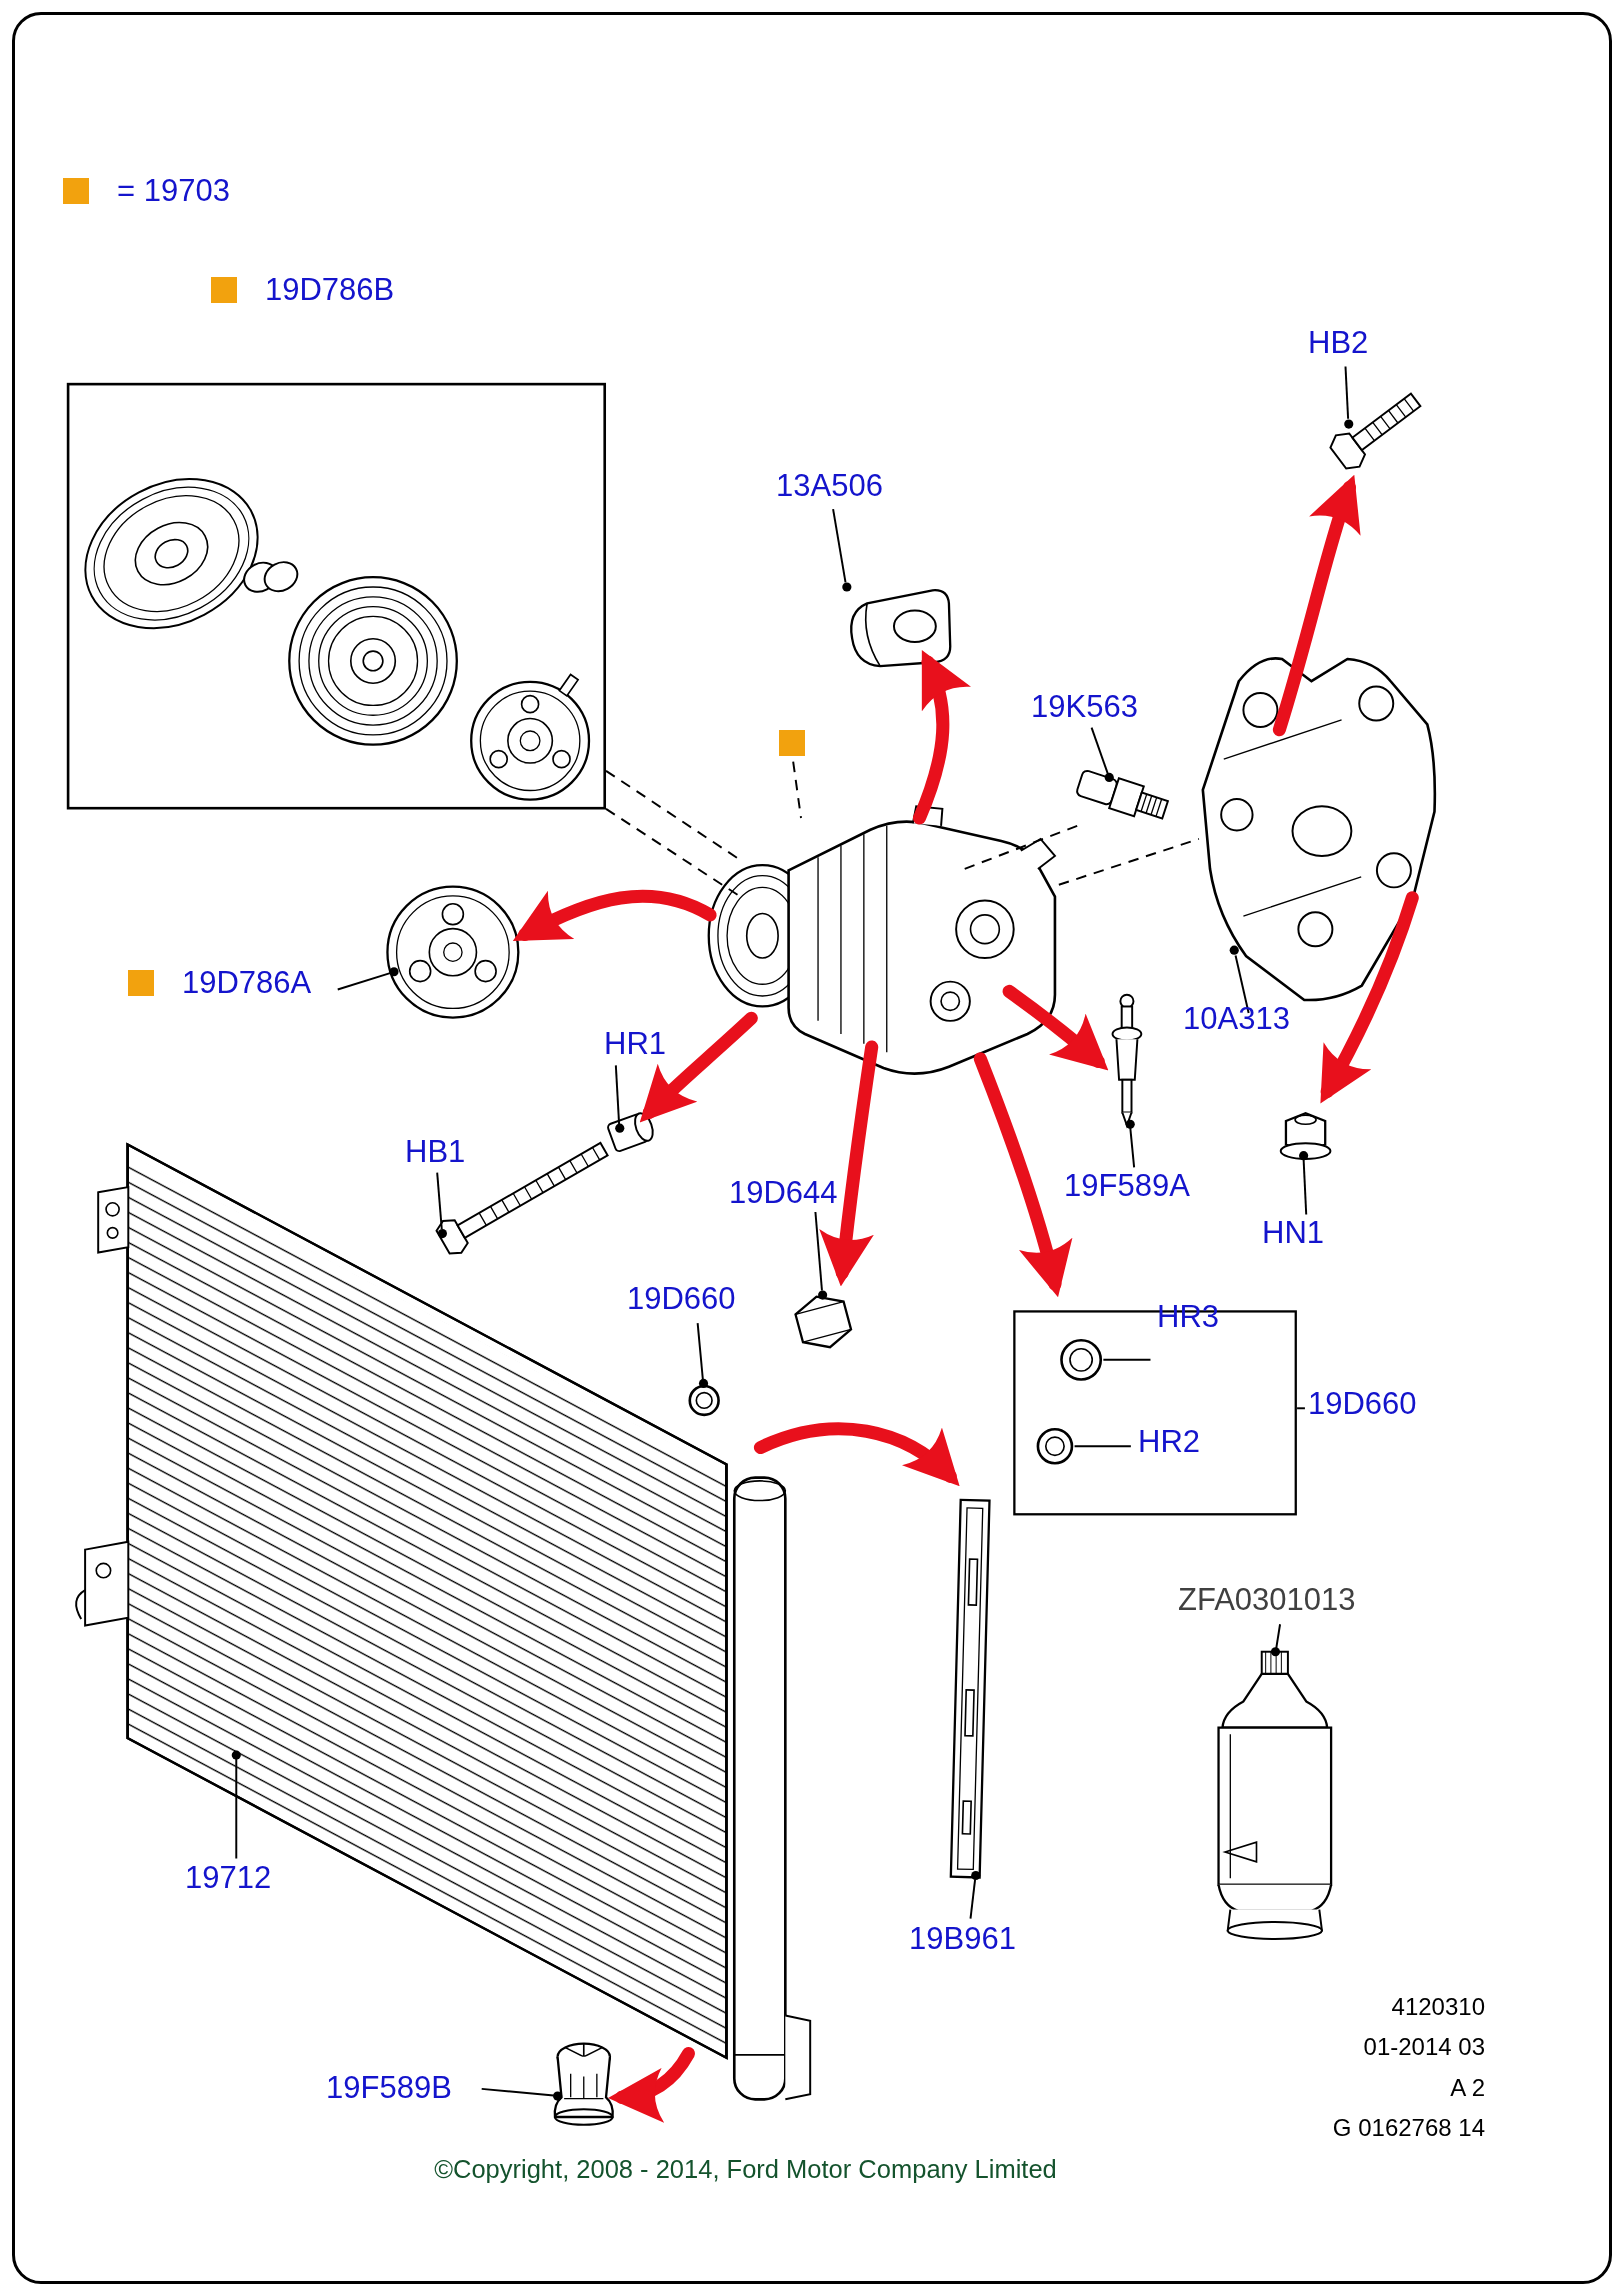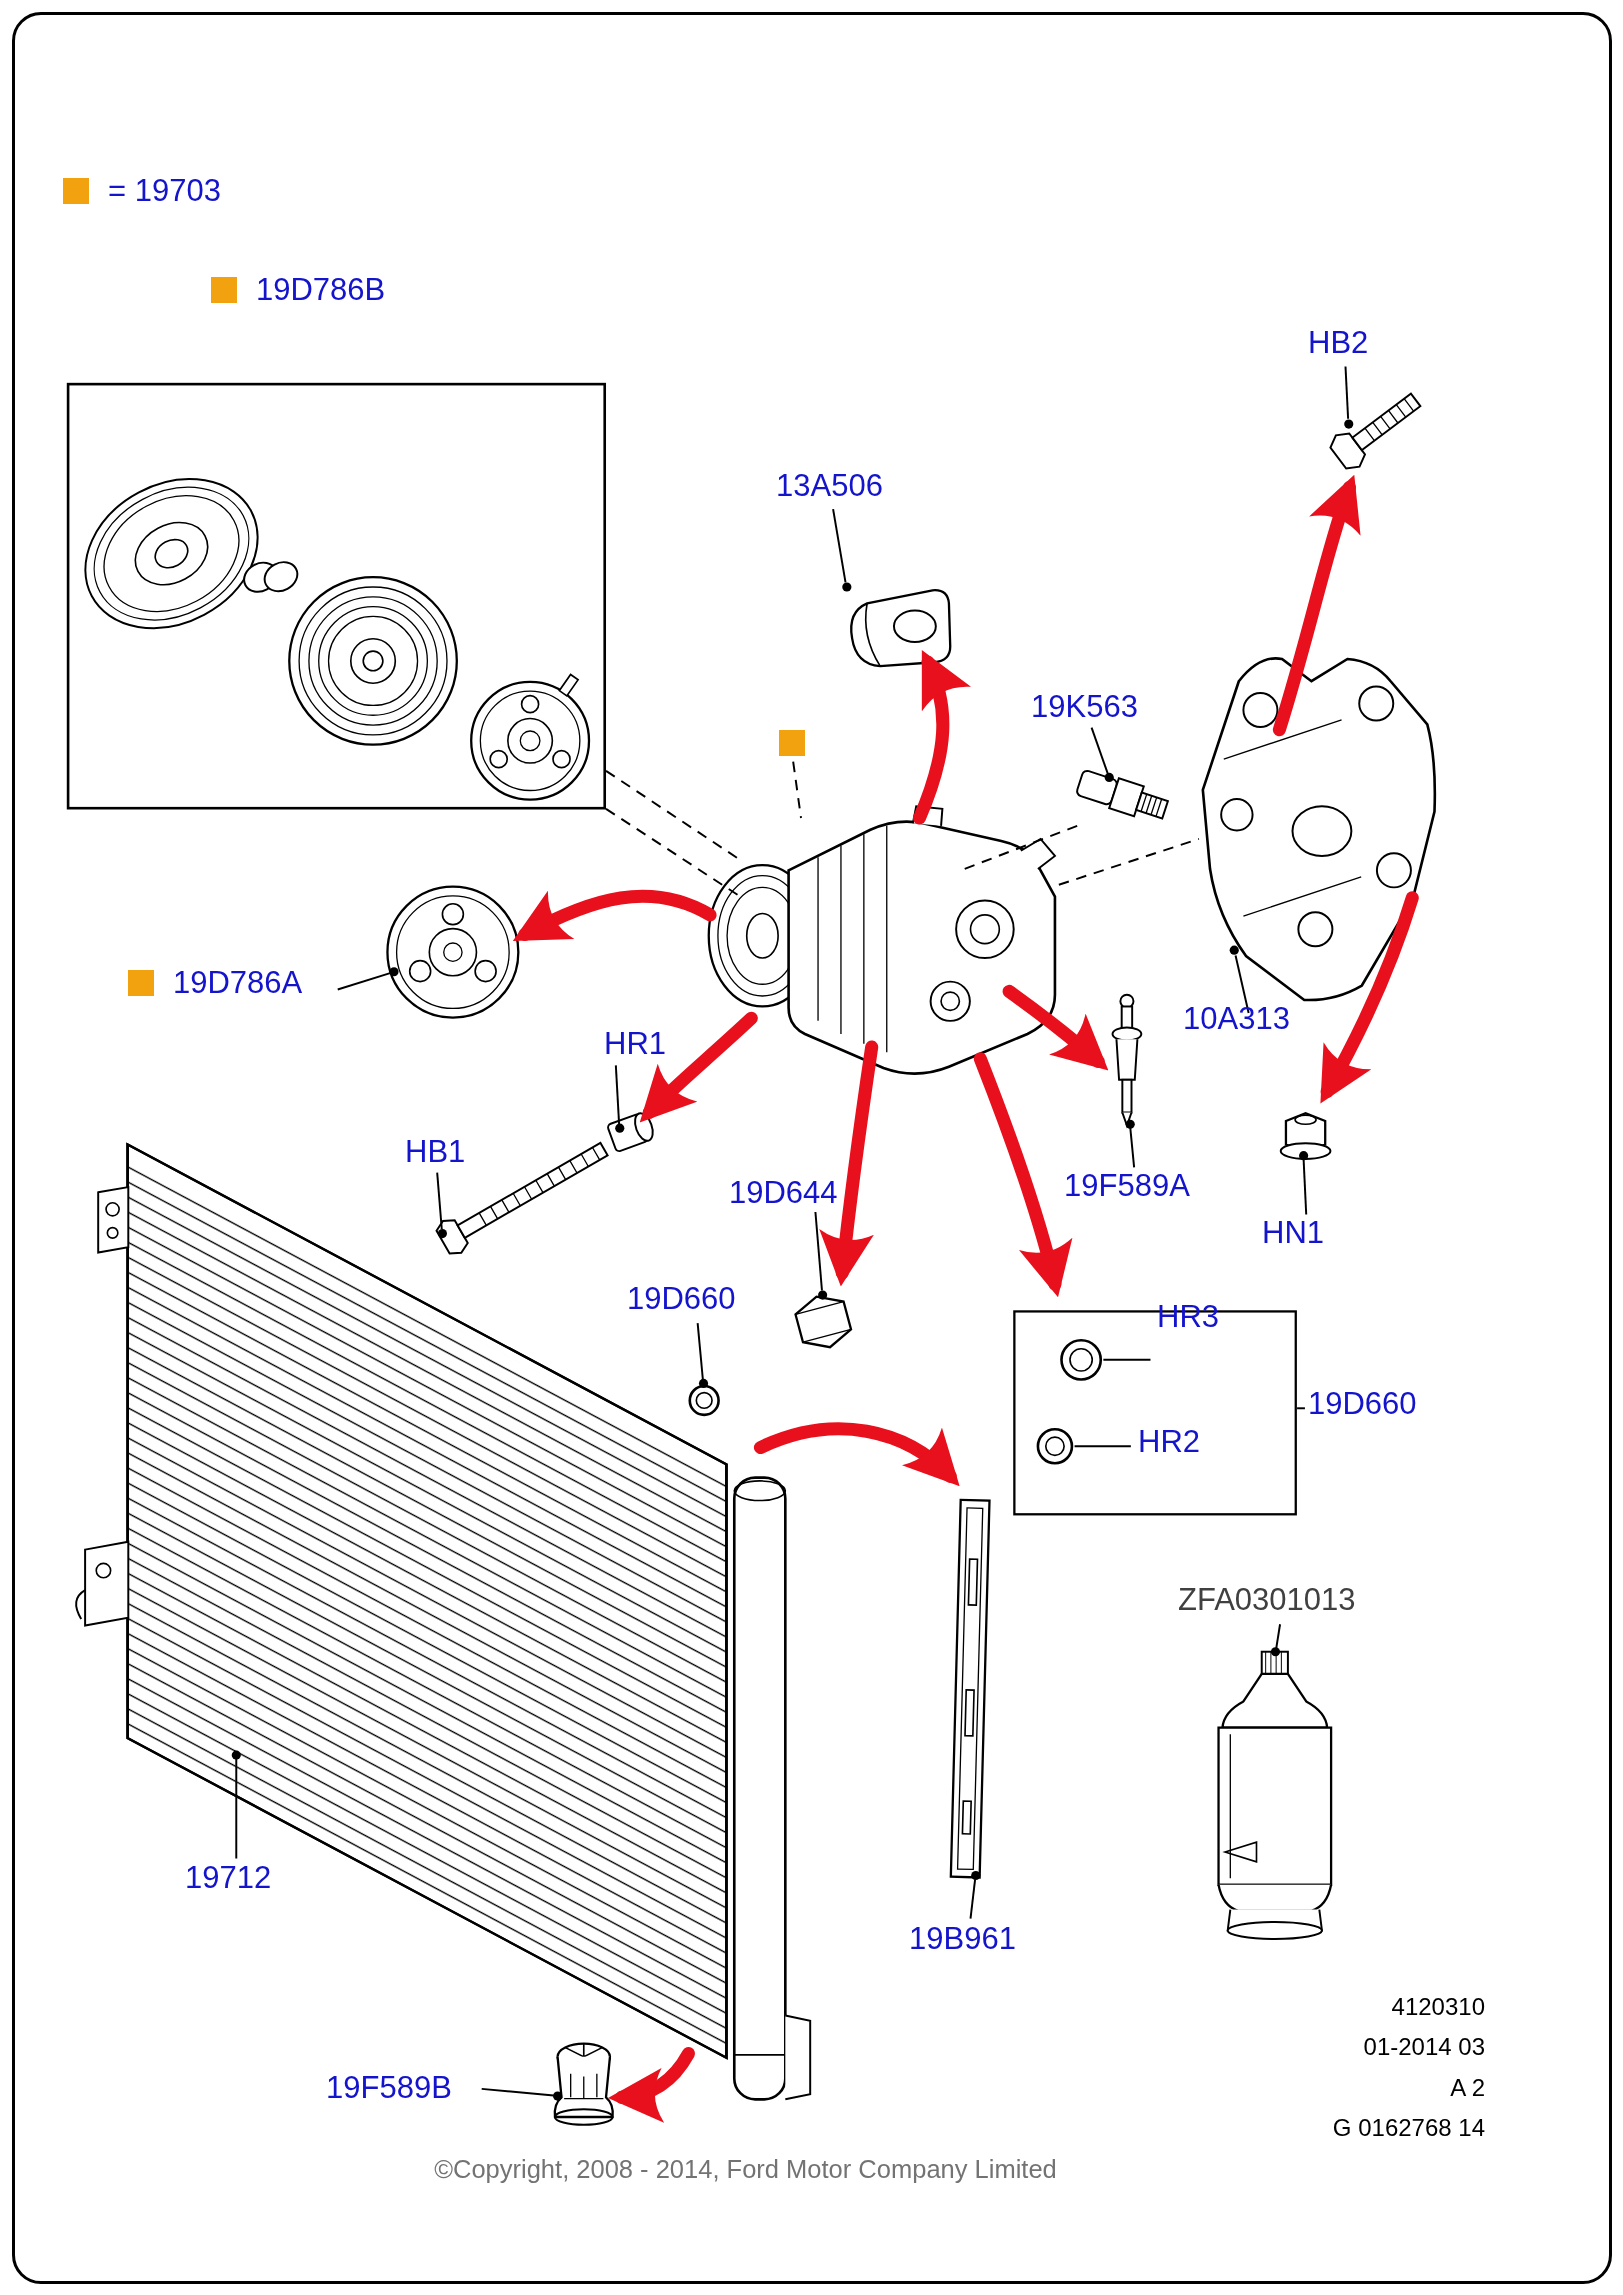--- a/index.html
+++ b/index.html
@@ -4,27 +4,27 @@
 <style>
   *{box-sizing:border-box}
   html,body{margin:0;padding:0}
   body{width:1623px;height:2295px;position:relative;background:#ffffff;
        font-family:"Liberation Sans",sans-serif;overflow:hidden;color:#000}
   .page-border{position:absolute;left:11.8px;top:11.8px;width:1600px;height:2272px;
        border:3.9px solid #000;border-radius:29px;pointer-events:none}
   svg.drawing{position:absolute;left:0;top:0}
   .lbl{position:absolute;color:#1414cc;font-size:31px;line-height:1.05;white-space:nowrap}
   .lbl.red{color:#404040}
-  .lbl.comp{display:flex;align-items:center;gap:19px}
+  .lbl.comp{display:flex;align-items:center;gap:28px}
   .sq{display:inline-block;width:26px;height:26px;background:#f2a20e}
   .sq.abs{position:absolute}
   .docinfo{position:absolute;left:1276px;top:1987px;width:209px;color:#000;
        font-size:24px;text-align:right;line-height:1.68}
   .copyright{position:absolute;left:353px;top:2155px;width:785px;text-align:center;
-       color:#737373;font-size:25.5px}
+       color:#14532d;font-size:25.5px}
 </style>
 </head>
 <body>
 
 <div class="page-border"></div>
 
 <svg class="drawing" width="1623" height="2295" viewBox="0 0 2480 3507">
   <defs>
     <pattern id="fins" width="40" height="23" patternUnits="userSpaceOnUse">
       <line x1="0" y1="11" x2="40" y2="11" stroke="#000" stroke-width="2.4"></line>

